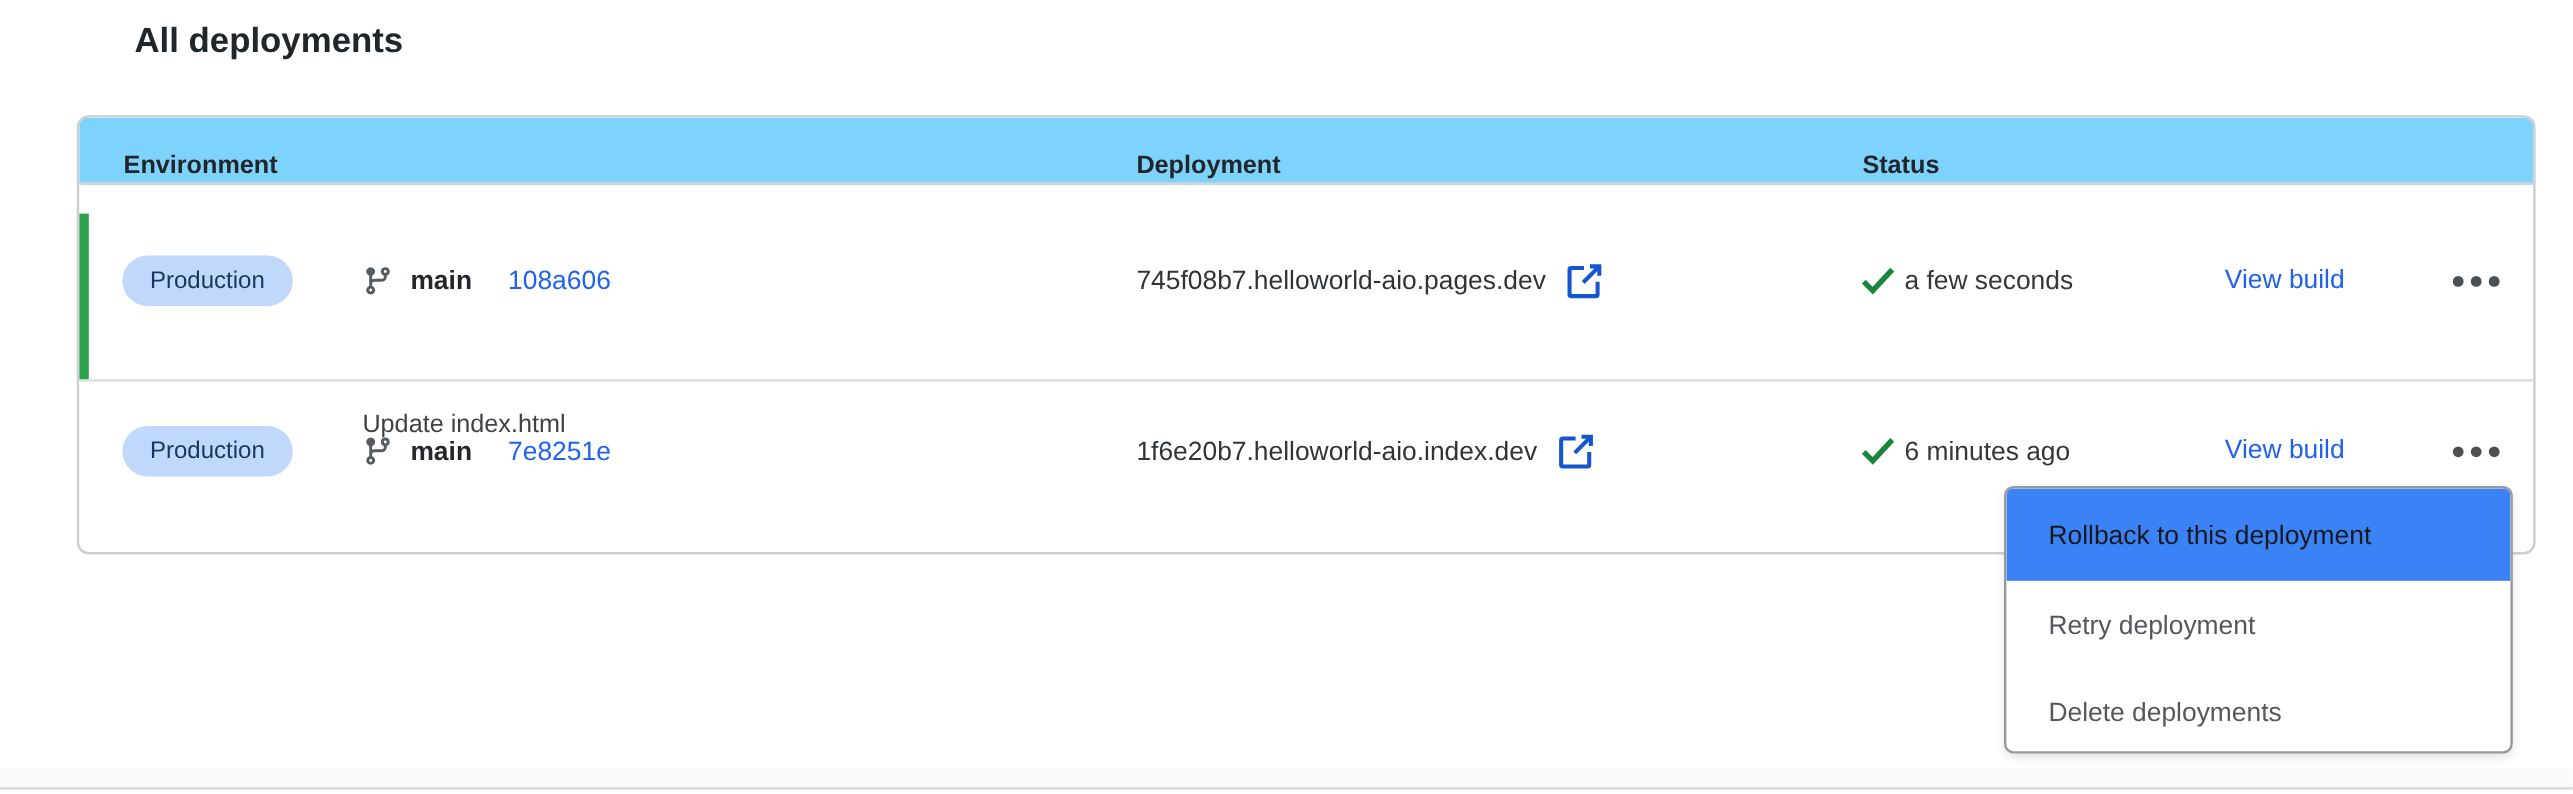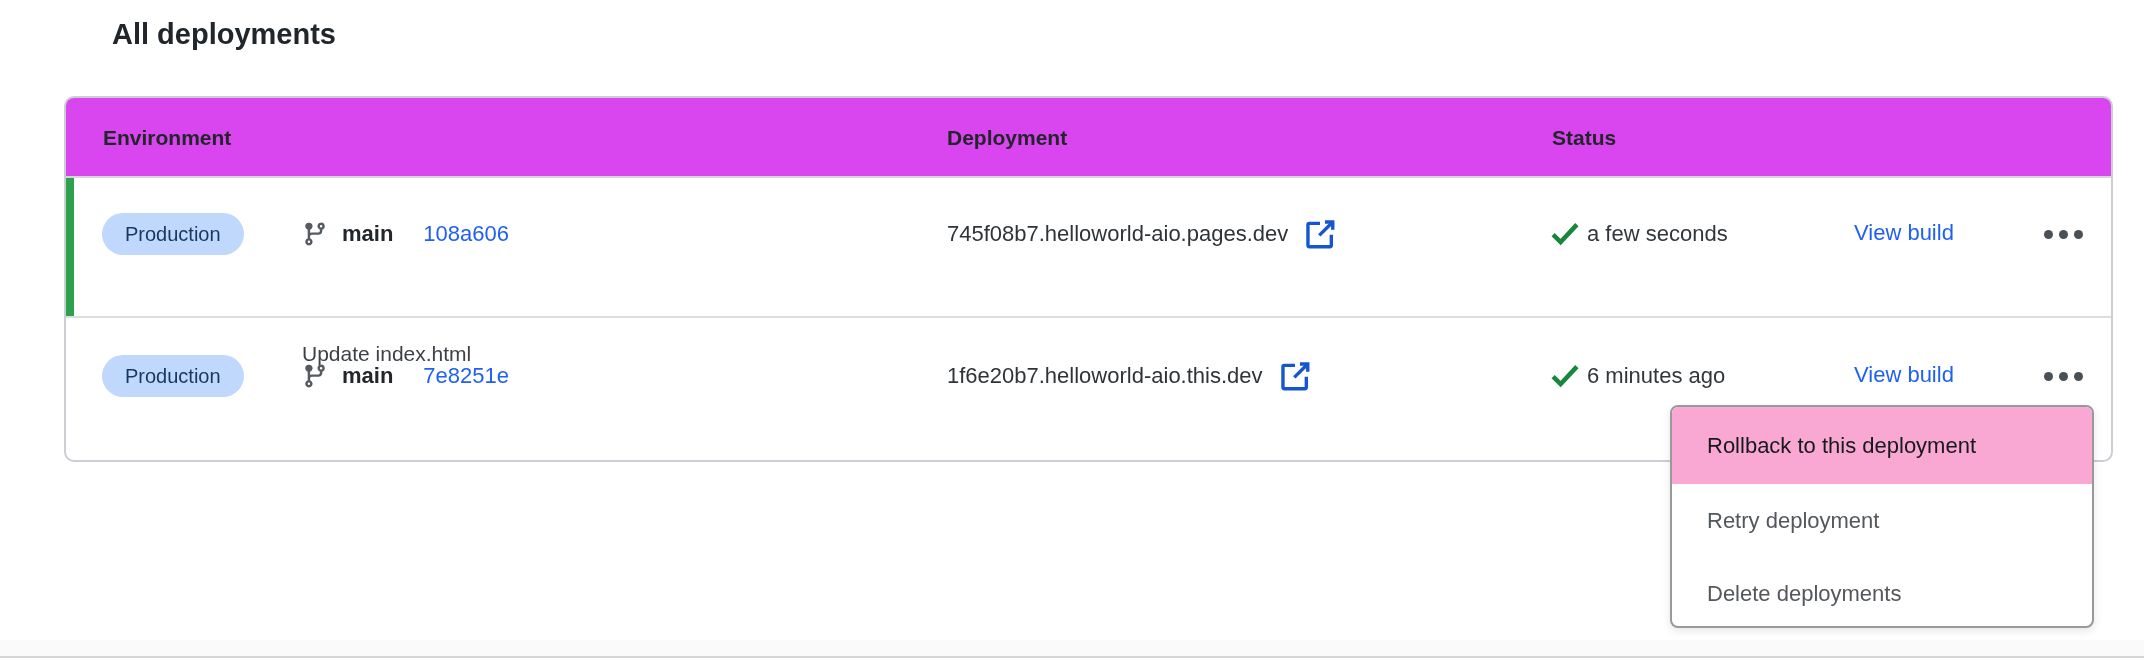--- a/index.html
+++ b/index.html
@@ -6,22 +6,22 @@
   html,body { width:2144px; height:662px; background:#ffffff;
     font-family:"Liberation Sans","DejaVu Sans",sans-serif; }
   body { position:relative; overflow:hidden; color:#23272c; }
 
   .page-title { position:absolute; left:64px; top:18px; font-size:29px;
     font-weight:600; color:#21262b;margin-left:48px; }
 
   
   .deploy-table { position:absolute; left:64px; top:96px; width:2049px; height:366px;
     border:2px solid #cbced2; border-radius:10px; background:#fff; overflow:hidden; }
-  .table-header { position:absolute; left:0; top:0; right:0; height:80px;
-    background:#d946ef; border-bottom:2px solid #d4d6d8;text-decoration:underline; }
+  .table-header { position:absolute; left:0; top:0; right:0; height:56px;
+    background:#7dd3fc; border-bottom:2px solid #d4d6d8;text-decoration:underline; }
   .th { position:absolute; top:0; height:80px; line-height:80px; font-size:21px;
     font-weight:700; color:#22262b; }
   .th-env { left:37px; } .th-src { left:231px; } .th-dep { left:881px; } .th-sta { left:1486px; }
 
   .row { position:absolute; left:0; right:0; }
   .row-1 { top:80px; height:140px; border-bottom:2px solid #dcdddf; }
   .row-2 { top:220px; height:146px; }
   .current-bar { position:absolute; left:0; top:0; bottom:0; width:8px; background:#2ca24d; }
 
   .badge { position:absolute; left:36px; height:42px; line-height:42px; padding:0 23px;
@@ -51,21 +51,21 @@
     gap:6px; cursor:pointer; }
   .row-1 .kebab { top:36px; } .row-2 .kebab { top:38px; }
   .kebab .dot { width:9px; height:9px; border-radius:50%; background:#4b5056; }
 
   
   .context-menu { position:absolute; left:1670px; top:405px; width:424px; height:223px;
     background:#fff; border:2px solid #98999b; border-radius:8px; overflow:hidden;
     box-shadow:0 3px 8px rgba(0,0,0,0.10); z-index:20; }
   .menu-item { display:flex; align-items:center; height:73px; padding-left:35px;
     font-size:22px; color:#54575b; cursor:pointer; }
-  .menu-item.highlighted { height:77px; background:#f9a8d4; color:#17191b; }
+  .menu-item.highlighted { height:77px; background:#3b82f6; color:#17191b; }
 
   .bottom-band { position:absolute; left:0; right:0; top:640px; height:16px; background:#fafafa; }
   .bottom-rule { position:absolute; left:0; right:0; top:656px; height:2px; background:#d5d6d7; }
 
   svg { display:block; }
 </style>
 </head>
 <body>
 
 <div class="page-title">All deployments</div>
@@ -128,21 +128,21 @@
       <span>
         <svg width="26" height="26" viewBox="0 0 16 16" fill="#555b61">
           <path d="M9.5 3.25a2.25 2.25 0 1 1 3 2.122V6A2.5 2.5 0 0 1 10 8.5H6a1 1 0 0 0-1 1v1.128a2.251 2.251 0 1 1-1.5 0V5.372a2.25 2.25 0 1 1 1.5 0v1.836A2.493 2.493 0 0 1 6 7h4a1 1 0 0 0 1-1v-.628A2.25 2.25 0 0 1 9.5 3.25ZM4.25 12a.75.75 0 1 0 0 1.5.75.75 0 0 0 0-1.5ZM3.5 3.25a.75.75 0 1 1 1.5 0 .75.75 0 0 1-1.5 0Zm8.25-.75a.75.75 0 1 0 0 1.5.75.75 0 0 0 0-1.5Z"></path>
         </svg>
       </span>
       <span class="branch-name">main</span>
       <a class="commit-link">7e8251e</a>
     </div>
 
     <div class="cell-line line1 dep-line">
-      <span class="dep-url">1f6e20b7.helloworld-aio.this.dev</span>
+      <span class="dep-url">1f6e20b7.helloworld-aio.index.dev</span>
       <a>
         <svg width="34" height="34" viewBox="0 0 24 24" fill="none" stroke="#1556cf" stroke-width="2.4">
           <path d="M20 12.5V20a1 1 0 0 1-1 1H4.5a1 1 0 0 1-1-1V5.5a1 1 0 0 1 1-1H12"></path>
           <path d="M15.5 3.5H21v5.5"></path>
           <path d="M21 3.5L11.5 13"></path>
         </svg>
       </a>
     </div>
 
     <div class="cell-line line1 sta-line">

